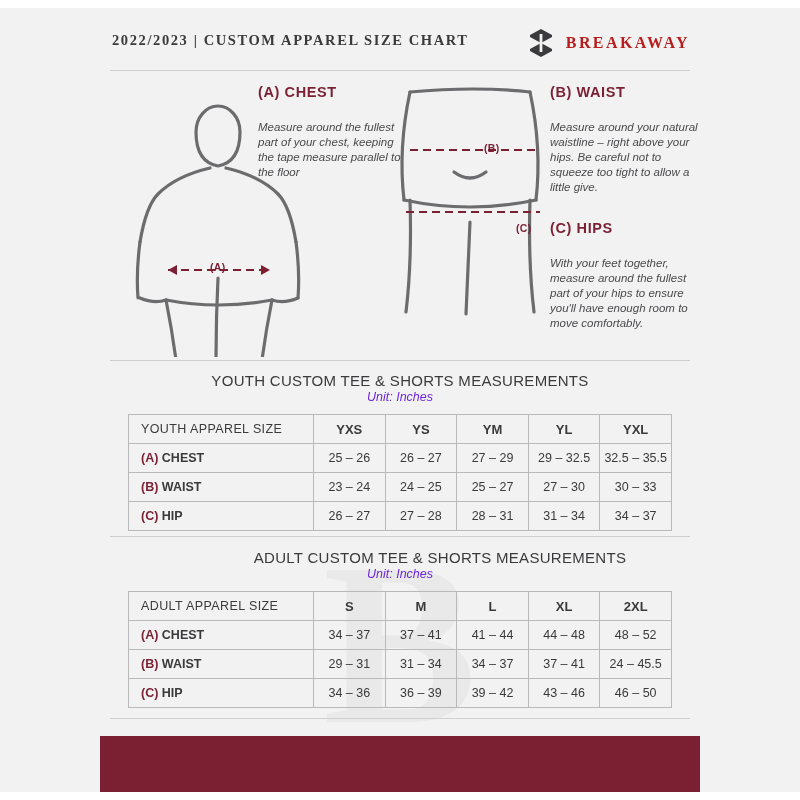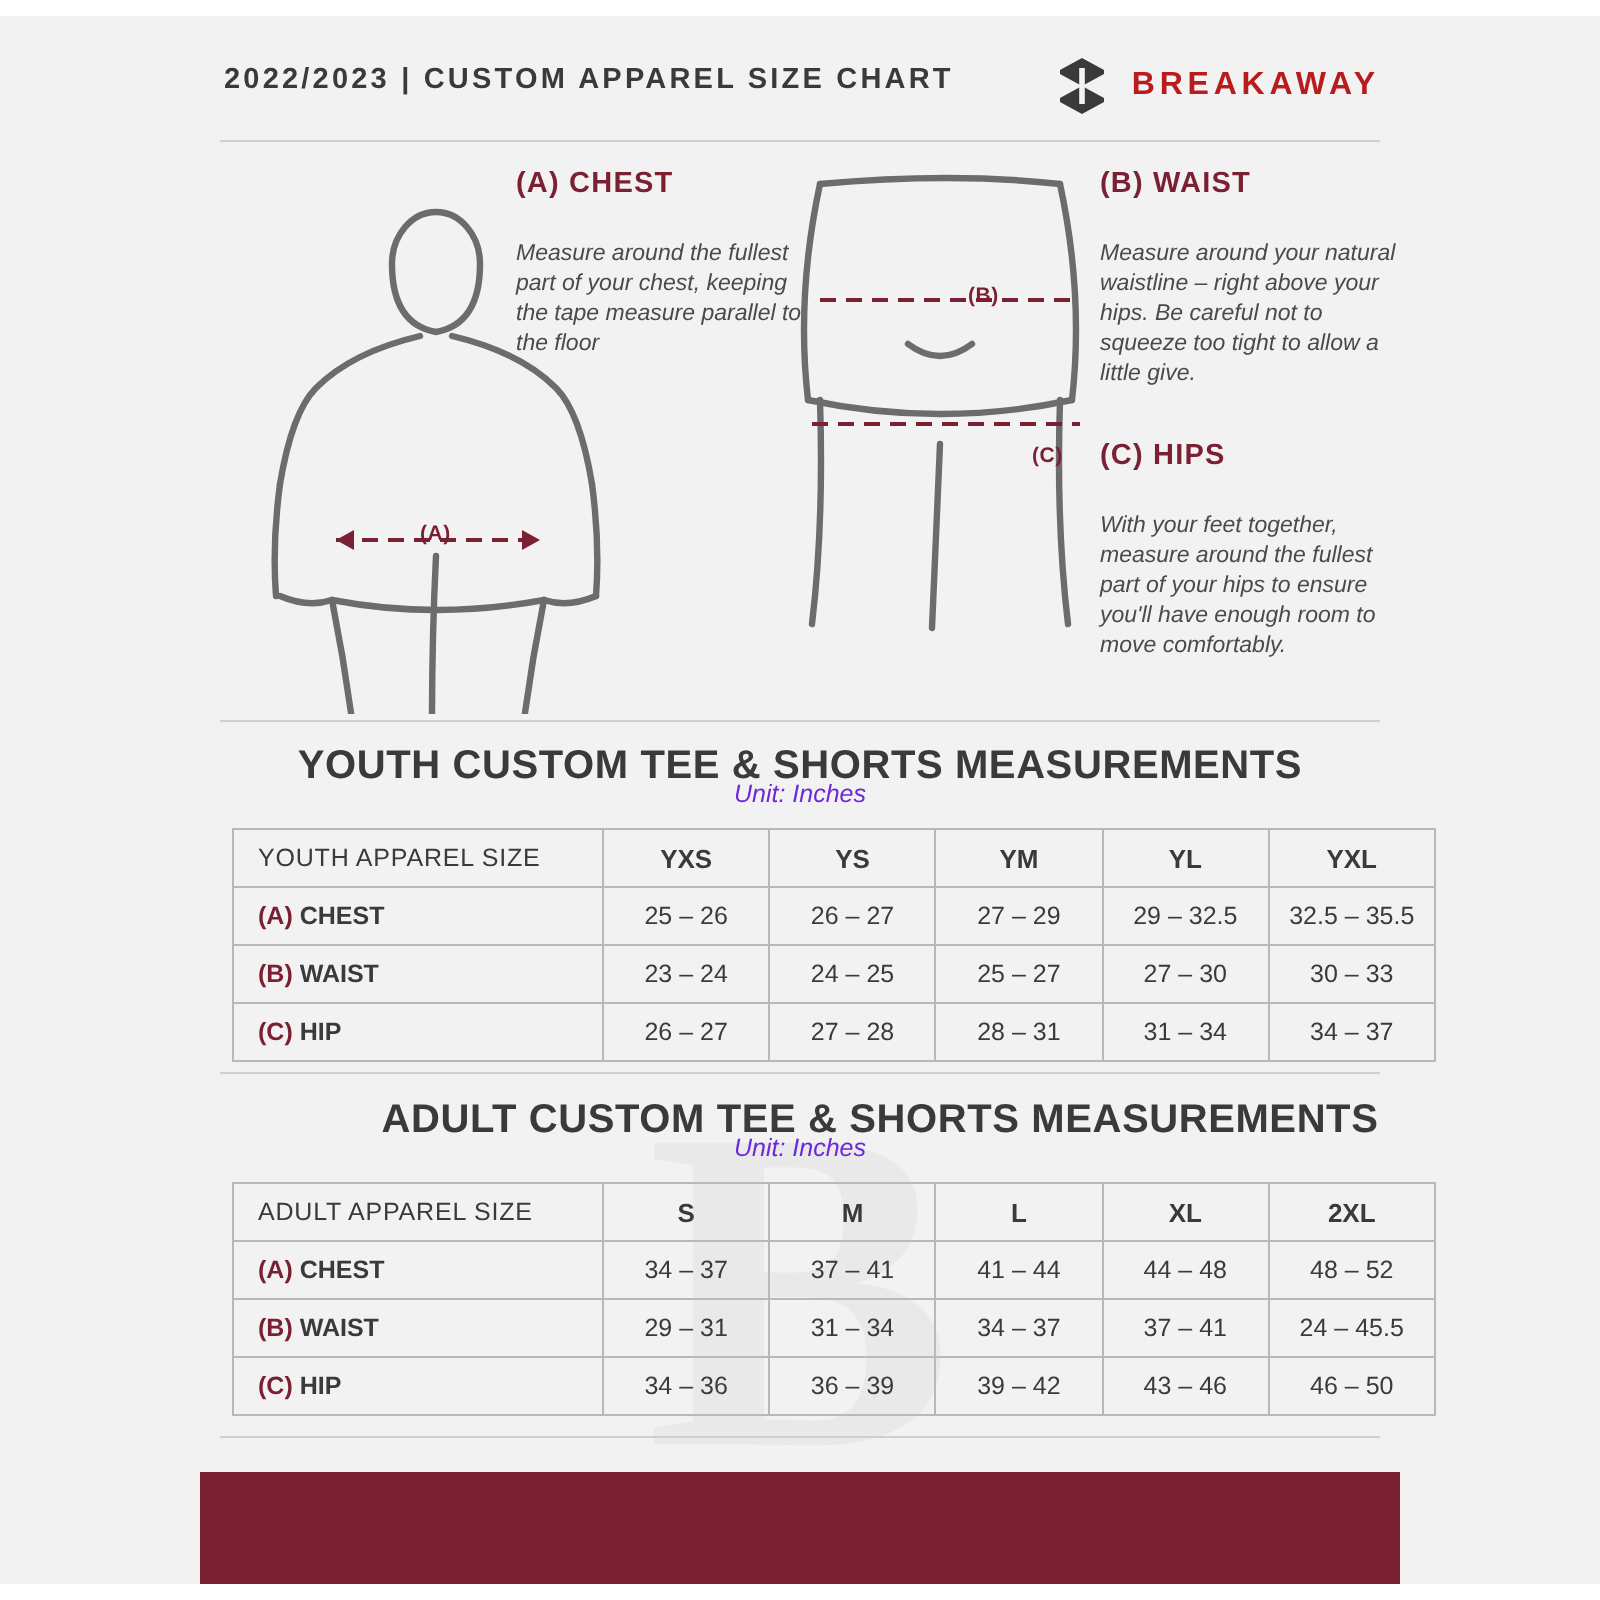--- a/index.html
+++ b/index.html
@@ -43,20 +43,21 @@
     user-select: none;
     pointer-events: none;
   }
   
   .header {
     position: absolute;
     left: 0;
     top: 22px;
     width: 800px;
     height: 46px;
+    font-family: Liberation Serif, serif;
   }
   .header-title {
     position: absolute;
     left: 112px;
     top: 10px;
     font-size: 14.5px;
     font-weight: bold;
     letter-spacing: 1.6px;
     color: #3a3a3c;
   }
@@ -115,37 +116,37 @@
     font-size: 10.5px;
     font-weight: bold;
     color: #7b1f32;
     letter-spacing: 0.3px;
   }
   
   .sec-title {
     position: absolute;
     width: 800px;
     text-align: center;
-    font-size: 20px;
-    font-weight: bold;
+    font-size: 15px;
+    font-weight: normal;
     letter-spacing: 0.3px;
     color: #3a3a3c;
   }
   .sec-sub {
     position: absolute;
     width: 800px;
     text-align: center;
     font-size: 12.5px;
     font-style: italic;
     color: #6d28d9;
   }
   table.sizes {
     position: absolute;
-    left: 116px;
-    width: 602px;
+    left: 128px;
+    width: 544px;
     border-collapse: collapse;
     table-layout: fixed;
   }
   table.sizes td, table.sizes th {
     border: 1px solid #b9b9bb;
     height: 28px;
     font-size: 12.5px;
     color: #3a3a3c;
     text-align: center;
     font-weight: normal;

